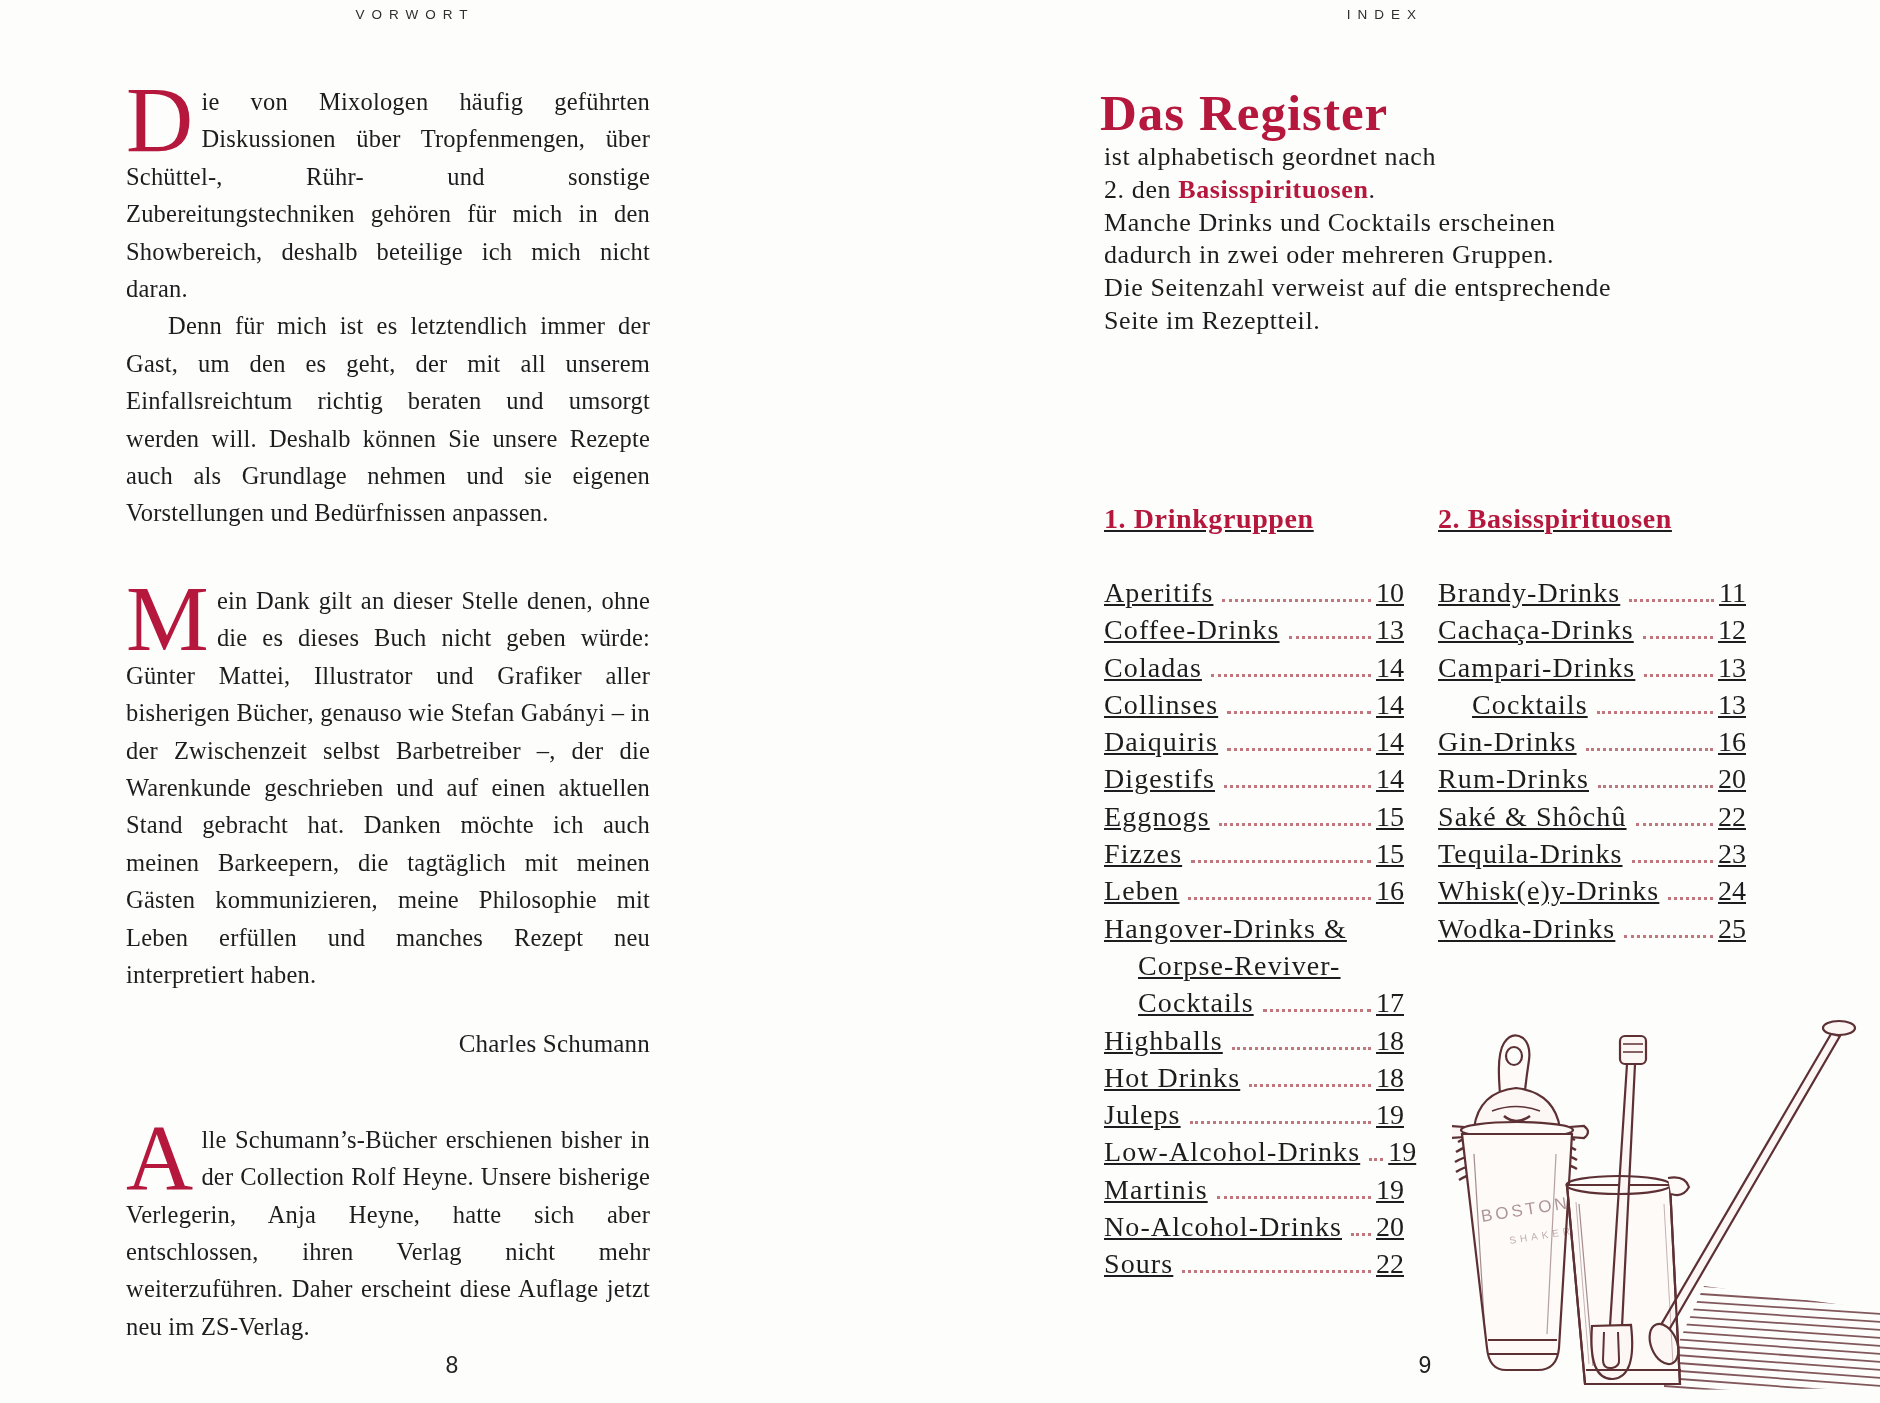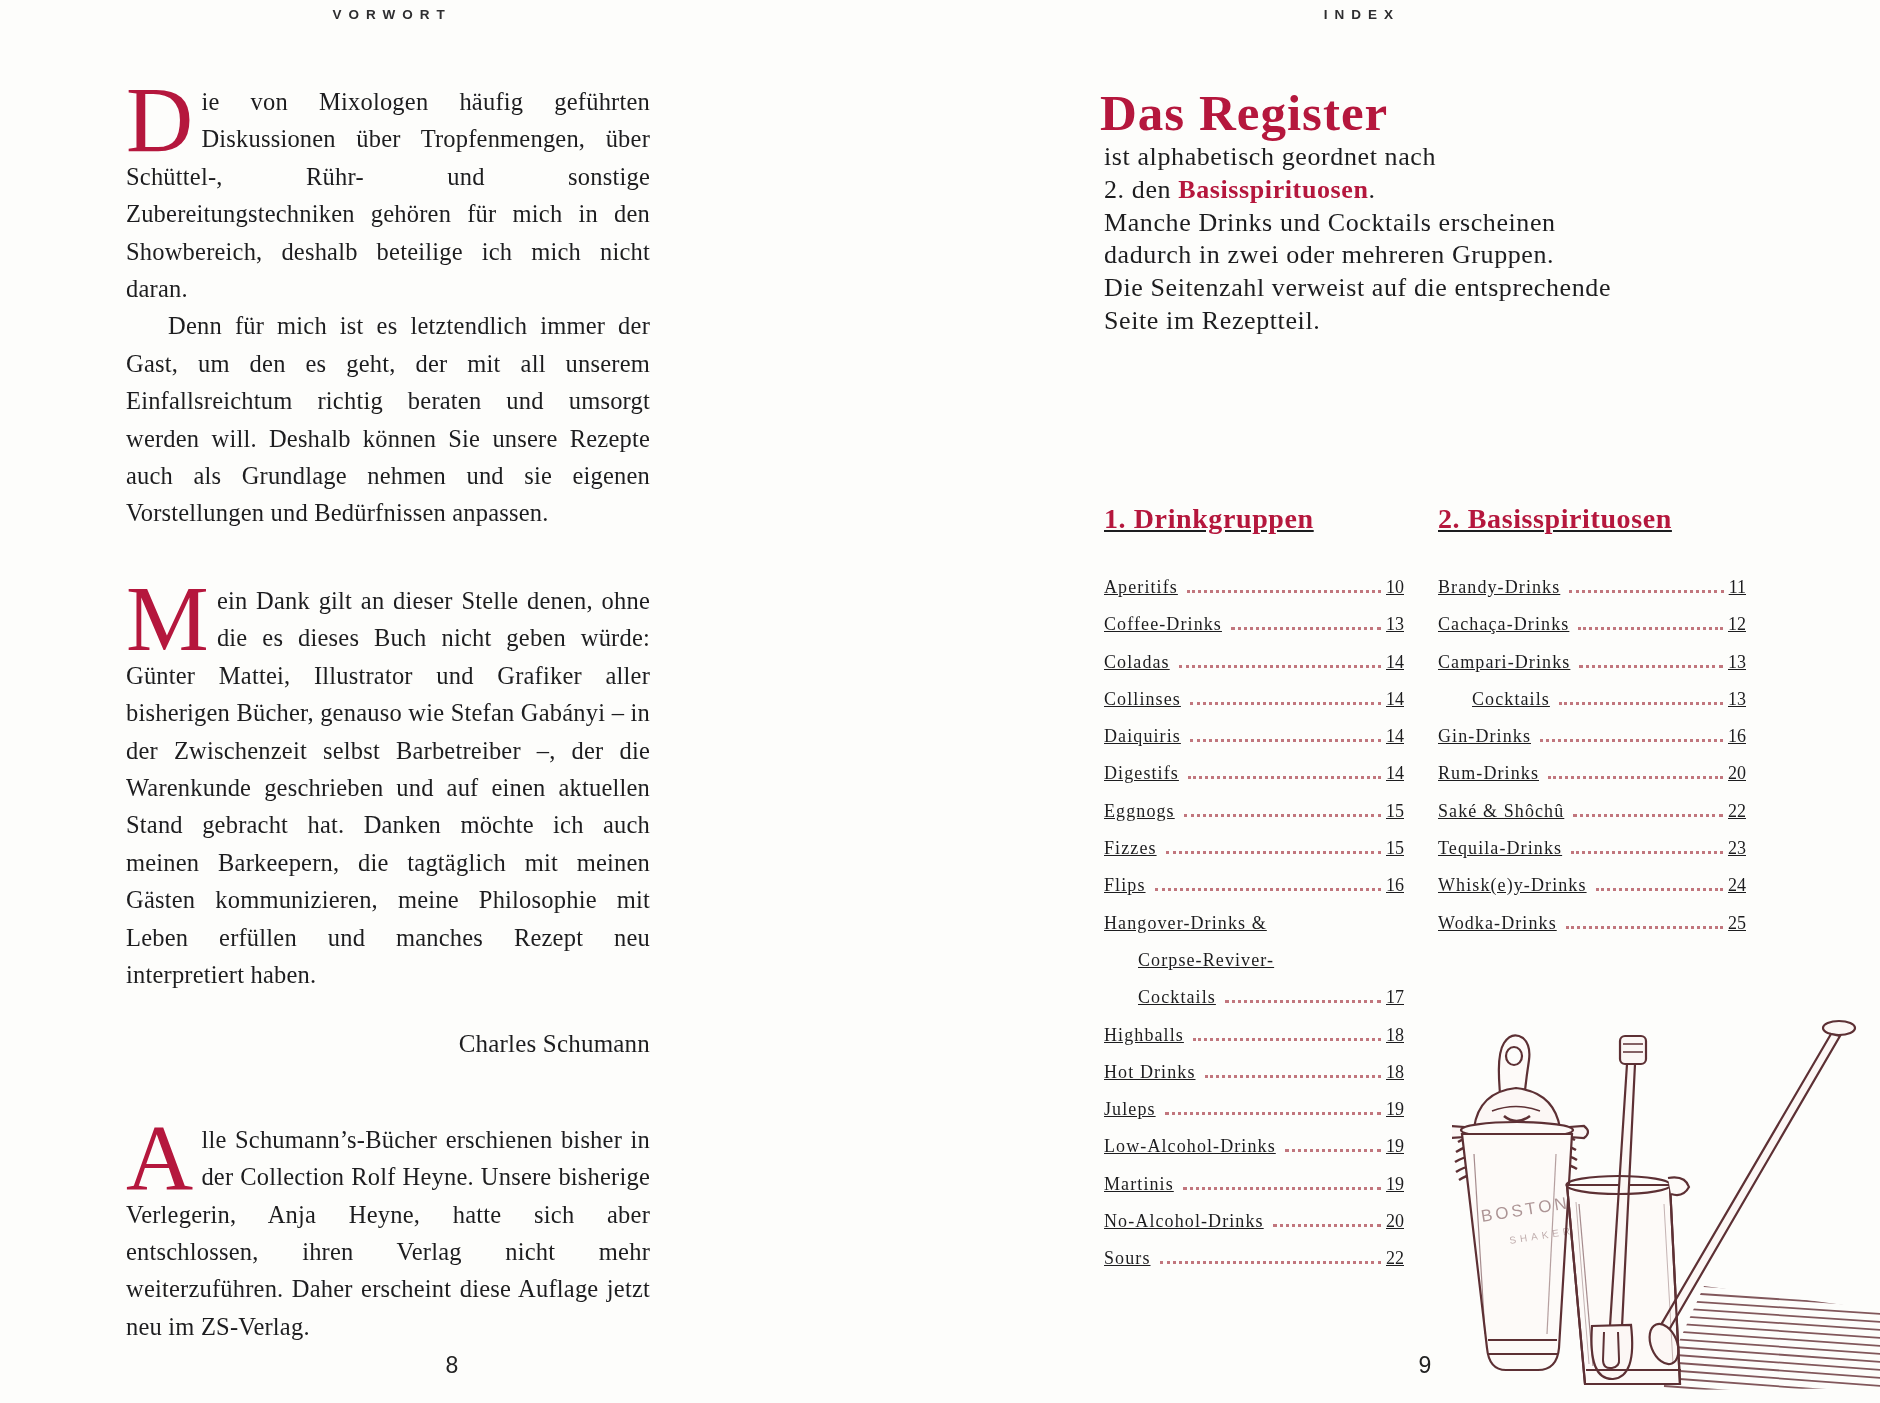--- a/index.html
+++ b/index.html
@@ -5,22 +5,22 @@
   html,body{margin:0;padding:0;background:#e8e8e8;}
   .spread{
     position:relative;width:1880px;height:1403px;background:#fdfdfb;
     font-family:"Liberation Serif",serif;color:#1d1d1f;overflow:hidden;
   }
   :root{--accent:#b5173d;--ink:#1d1d1f;--leader:#c1767d;--draw:#5d3034;}
 
   
   .runhead{
     position:absolute;top:7px;transform:translateX(-50%);
-    font-family:"Liberation Sans",sans-serif;font-weight:bold;font-size:13.5px;
-    letter-spacing:7px;color:#2e2e30;white-space:nowrap;
+    font-family:"Liberation Sans",sans-serif;font-weight:normal;font-size:13.5px;
+    letter-spacing:7px;color:#2e2e30;white-space:nowrap;margin-left:23px;
   }
   .runhead.lft{left:392px;}
   .runhead.rgt{left:1362px;}
 
   
   .textcol{
     position:absolute;left:126px;top:83px;width:524px;
     font-size:24.5px;line-height:37.4px;text-align:justify;letter-spacing:0.2px;
   }
   .textcol p{margin:0;}
@@ -44,21 +44,21 @@
 
   .col{position:absolute;top:503px;text-decoration:underline;}
   .col.c1{left:1104px;width:300px;}
   .col.c2{left:1438px;width:308px;}
   .col h2{
     margin:0 0 42px 0;color:var(--accent);font-size:28px;font-weight:bold;
     letter-spacing:0.6px;white-space:nowrap;
   }
   .toc-row{
     display:flex;align-items:baseline;height:37.3px;
-    font-size:18px;letter-spacing:1.1px;white-space:nowrap;
+    font-size:28px;letter-spacing:1.1px;white-space:nowrap;
   }
   .toc-row.ind{padding-left:34px;}
   .toc-row .dots{
     flex:1;min-width:14px;border-bottom:3.4px dotted var(--leader);
     margin:0 5px 7px 9px;
   }
   .toc-row .pg{letter-spacing:0;}
 
   .pagenum{
     position:absolute;top:1352px;transform:translateX(-50%);
@@ -136,21 +136,21 @@
           <span class="lbl">Eggnogs</span>
           <span class="dots"></span>
           <span class="pg">15</span>
         </div>
         <div class="toc-row">
           <span class="lbl">Fizzes</span>
           <span class="dots"></span>
           <span class="pg">15</span>
         </div>
         <div class="toc-row">
-          <span class="lbl">Flips</span>
+          <span class="lbl">Leben</span>
           <span class="dots"></span>
           <span class="pg">16</span>
         </div>
         <div class="toc-row">
           <span class="lbl">Hangover-Drinks &amp;</span>
         </div>
         <div class="toc-row ind">
           <span class="lbl">Corpse-Reviver-</span>
         </div>
         <div class="toc-row ind">

